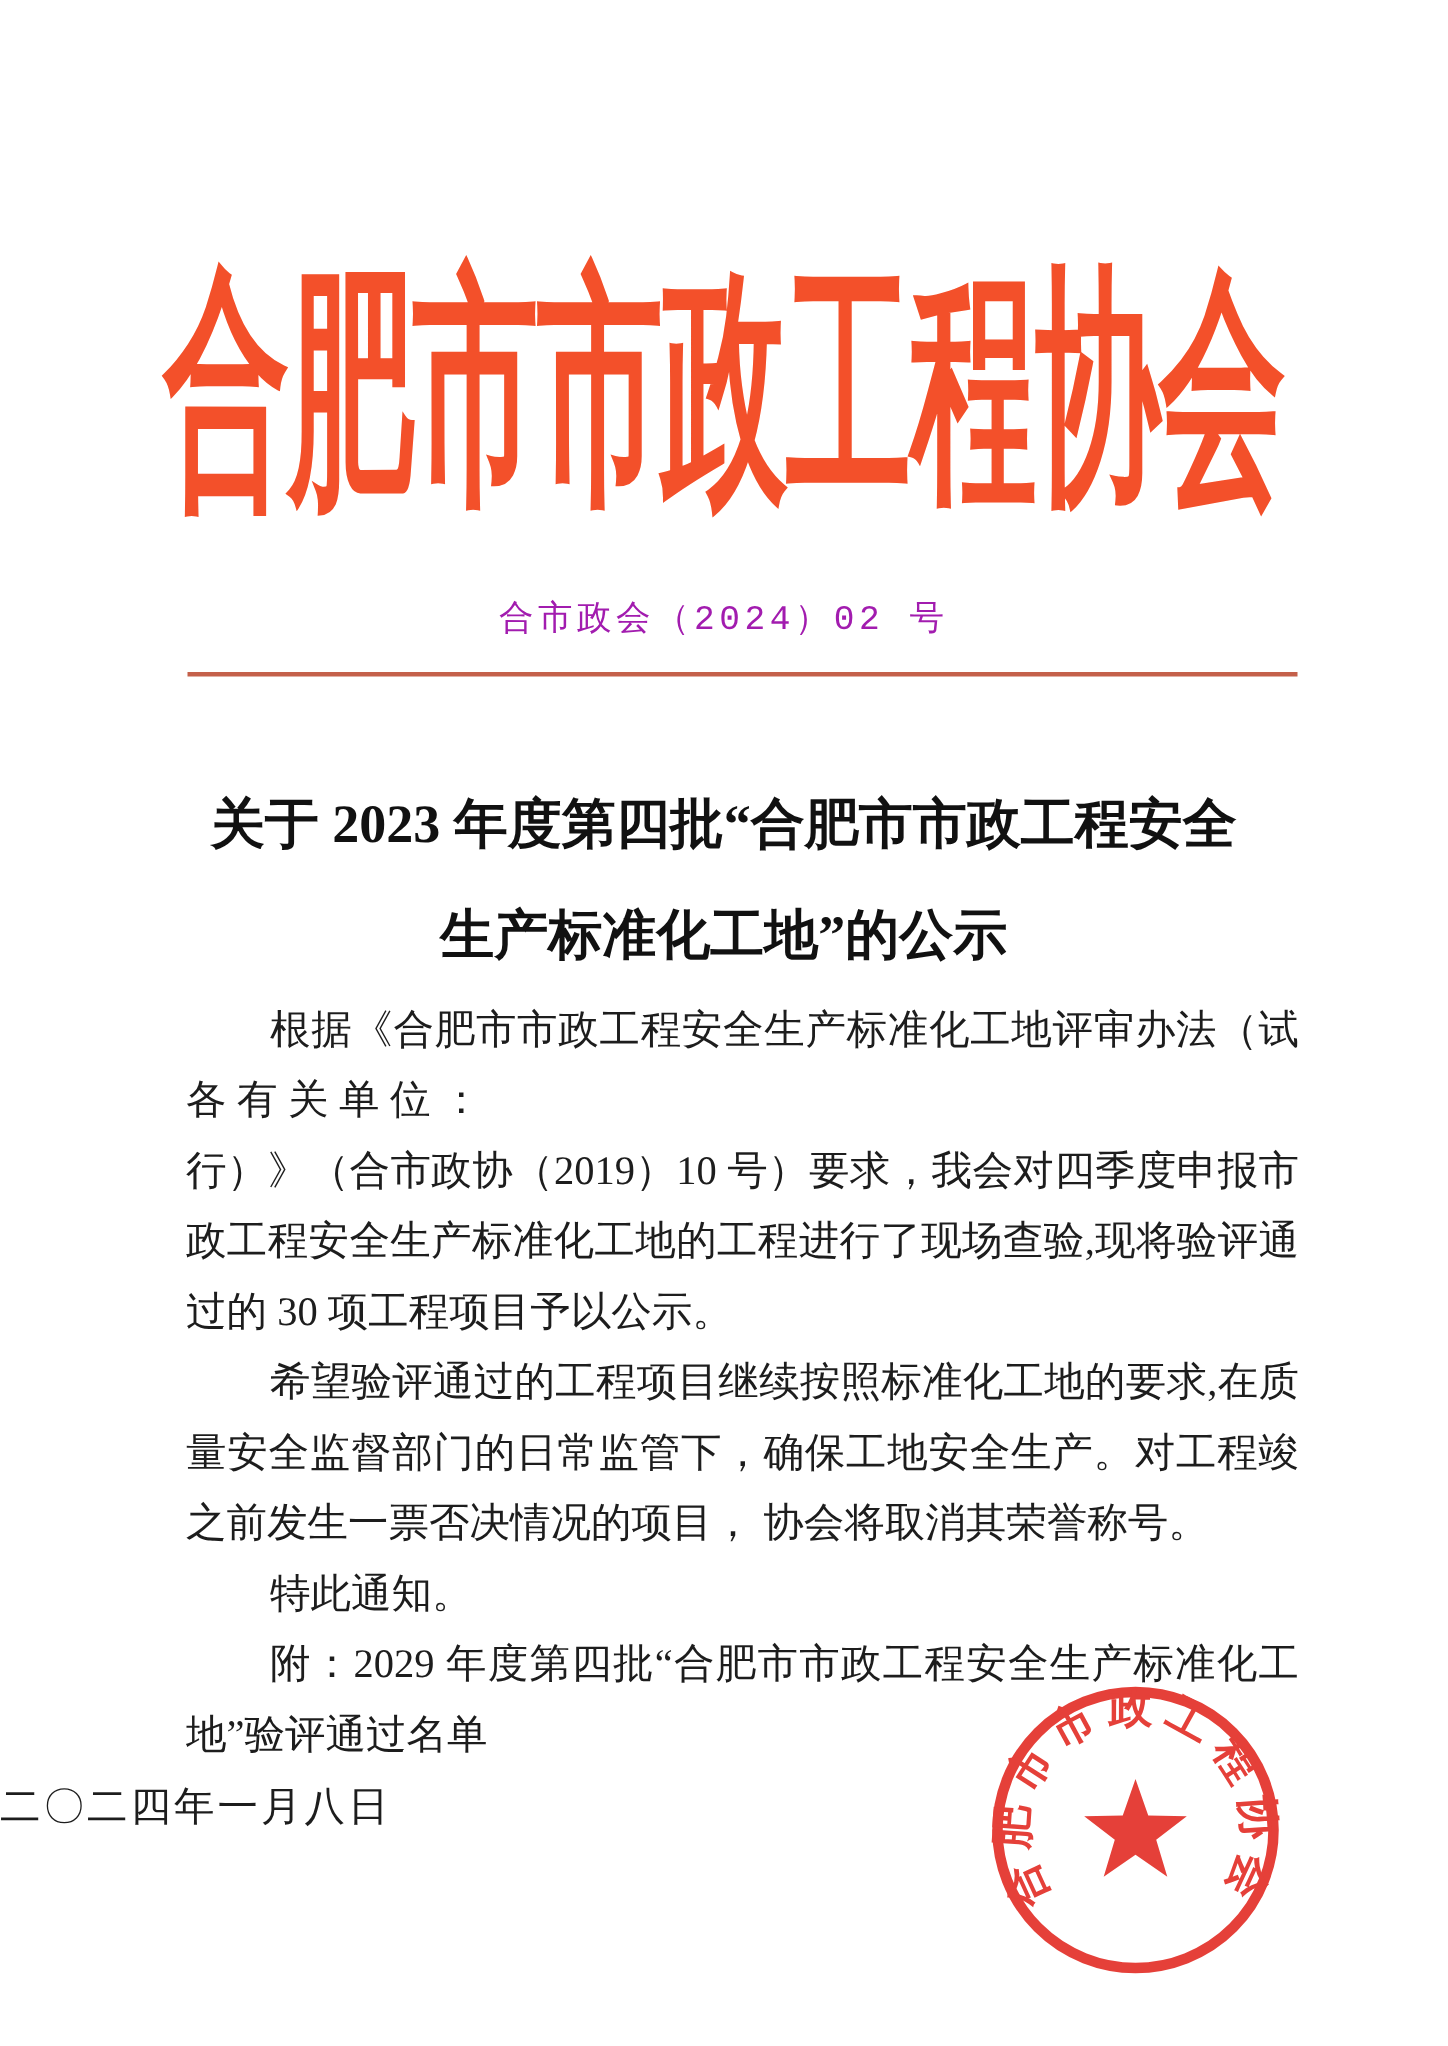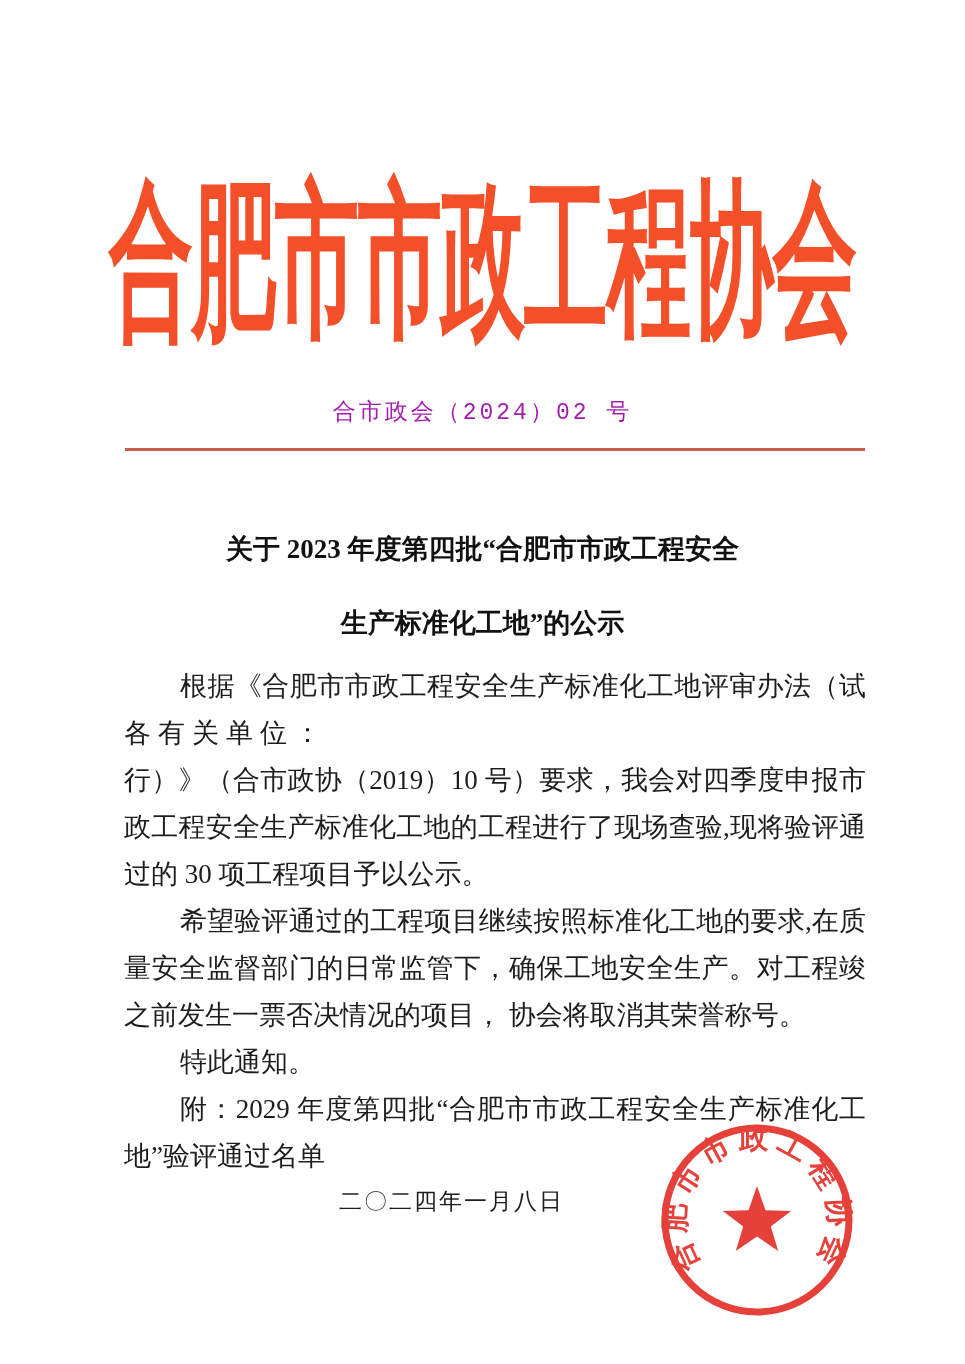--- a/index.html
+++ b/index.html
@@ -63,21 +63,21 @@
   }
 
   
   .doc-title {
     position: absolute;
     top: 508px;
     left: 0;
     width: 100%;
     text-align: center;
     color: #111111;
-    font-size: 27px;
+    font-size: 36px;
     font-weight: bold;
     line-height: 74px;
     white-space: nowrap;
   }
 
   
   .body-text {
     position: absolute;
     top: 659px;
     left: 124px;
@@ -97,24 +97,24 @@
     white-space: normal;
     text-align-last: justify;
   }
   .body-text .line.indent { text-indent: 56px; }
   .body-text .line.spread { letter-spacing: 7px; }
 
   
   .doc-date {
     position: absolute;
     top: 1182px;
-    left: 16px;
+    left: 0;
     width: 871px;
-    text-align: center;
-    font-size: 23px;
+    text-align: left;
+    font-size: 27px;
     letter-spacing: 2px;
     color: var(--text-color);
     white-space: nowrap;
   }
 
   
   .seal {
     position: absolute;
     left: 657px;
     top: 1116px;

